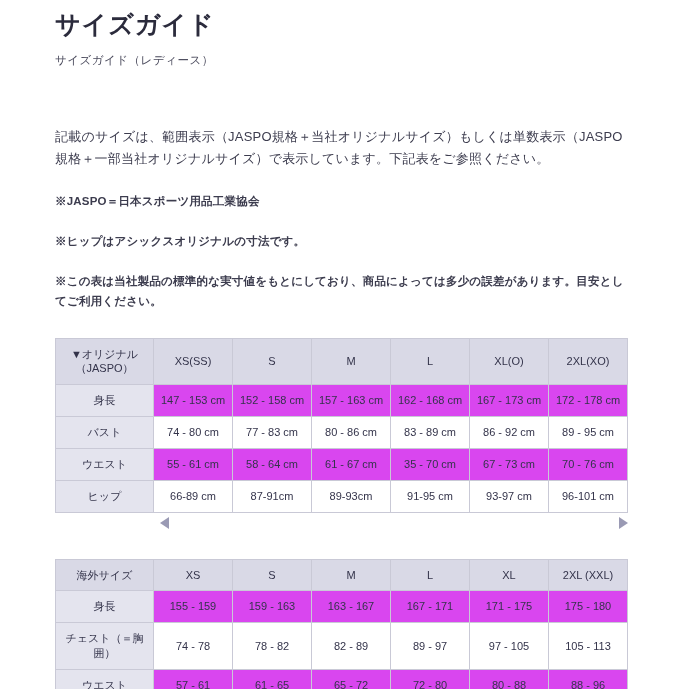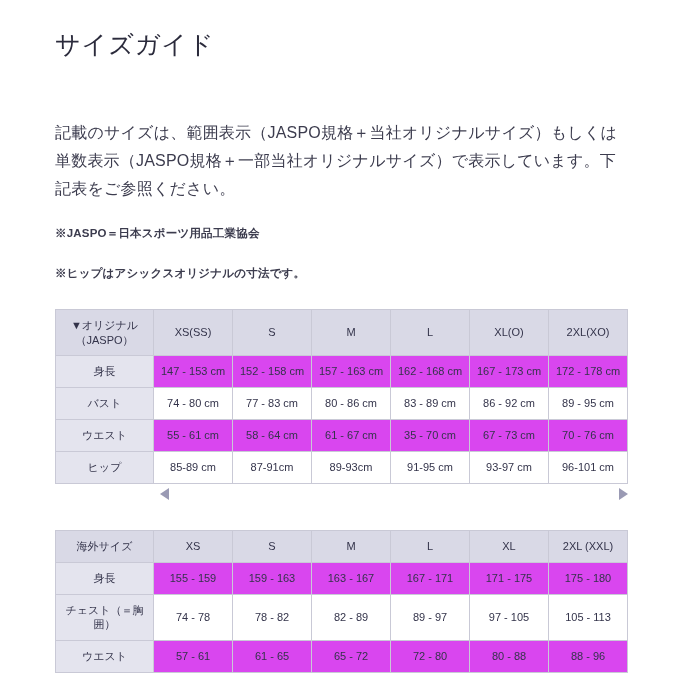--- a/index.html
+++ b/index.html
@@ -16,36 +16,36 @@
   }
   .page {
     position: relative;
     width: 683px;
     height: 689px;
     box-sizing: border-box;
     padding: 0 55px;
   }
   .title {
     font-size: 25px;
-    font-weight: normal;
+    font-weight: bold;
     color: #2b2b3c;
     letter-spacing: 1px;
-    padding-top: 28px;
+    padding-top: 8px;
     margin: 0;
     line-height: 1.3;
   }
   .subtitle {
     font-size: 11.5px;
     color: #4a4a5c;
     margin-top: 12px;
     letter-spacing: 0.5px;
   }
   .intro {
     margin-top: 58px;
-    font-size: 16px;
+    font-size: 13px;
     line-height: 1.75;
     color: #3c3c4e;
     letter-spacing: 0.2px;
   }
   .note {
     margin-top: 20px;
     font-size: 11.5px;
     line-height: 1.75;
     color: #3c3c4e;
     letter-spacing: 0.2px;
@@ -113,24 +113,26 @@
     text-align: center;
     line-height: 1.35;
   }
 </style>
 </head>
 <body>
 
 <div class="page">
 
   <h1 class="title">サイズガイド</h1>
+  <div class="subtitle">サイズガイド（レディース）</div>
 
   <div class="intro">記載のサイズは、範囲表示（JASPO規格＋当社オリジナルサイズ）もしくは単数表示（JASPO規格＋一部当社オリジナルサイズ）で表示しています。下記表をご参照ください。</div>
   <div class="note">※JASPO＝日本スポーツ用品工業協会</div>
   <div class="note">※ヒップはアシックスオリジナルの寸法です。</div>
+  <div class="note">※この表は当社製品の標準的な実寸値をもとにしており、商品によっては多少の誤差があります。目安としてご利用ください。</div>
 
   <div class="tbl1-wrap">
     <table class="size-table">
       <colgroup>
         <col class="c-label">
         <col>
           <col>
           <col>
           <col>
           <col>
@@ -170,21 +172,21 @@
           <td class="rowlabel">ウエスト</td>
           <td class="hl">55 - 61 cm</td>
           <td class="hl">58 - 64 cm</td>
           <td class="hl">61 - 67 cm</td>
           <td class="hl">35 - 70 cm</td>
           <td class="hl">67 - 73 cm</td>
           <td class="hl">70 - 76 cm</td>
         </tr>
         <tr>
           <td class="rowlabel">ヒップ</td>
-          <td class="plain">85-89 cm</td>
+          <td class="plain">66-89 cm</td>
           <td class="plain">87-91cm</td>
           <td class="plain">89-93cm</td>
           <td class="plain">91-95 cm</td>
           <td class="plain">93-97 cm</td>
           <td class="plain">96-101 cm</td>
         </tr>
       </tbody>
     </table>
   </div>
 

